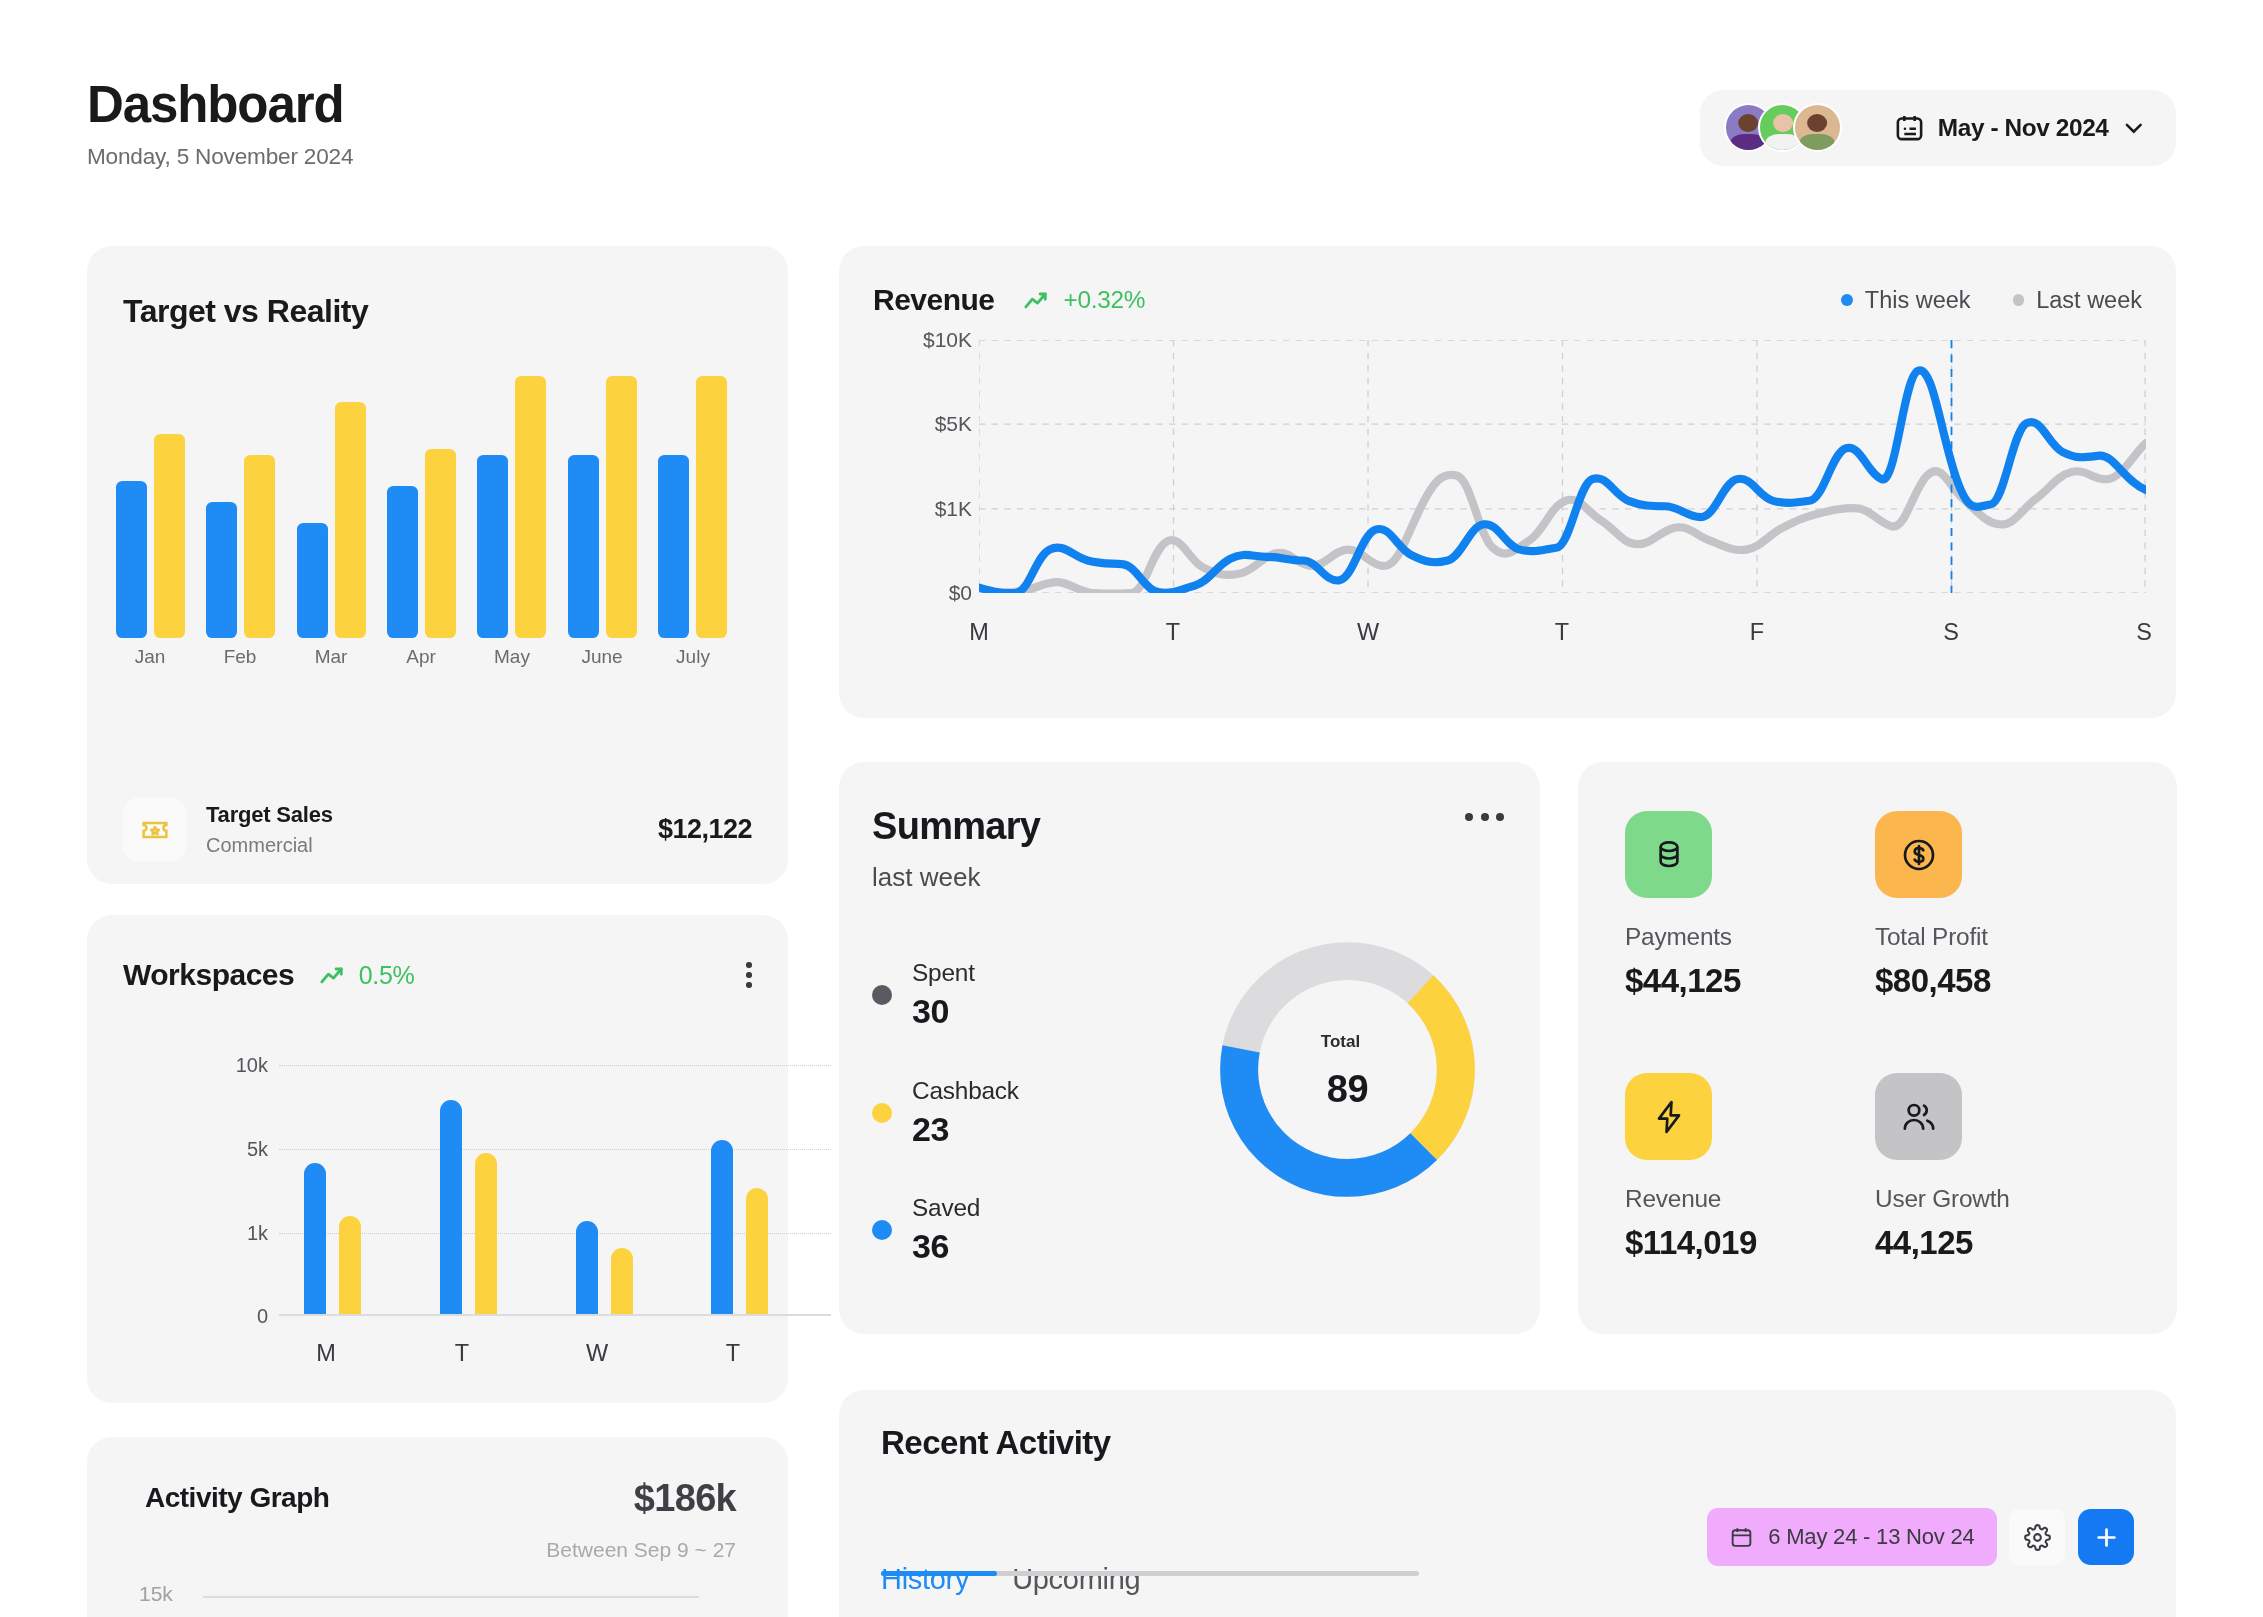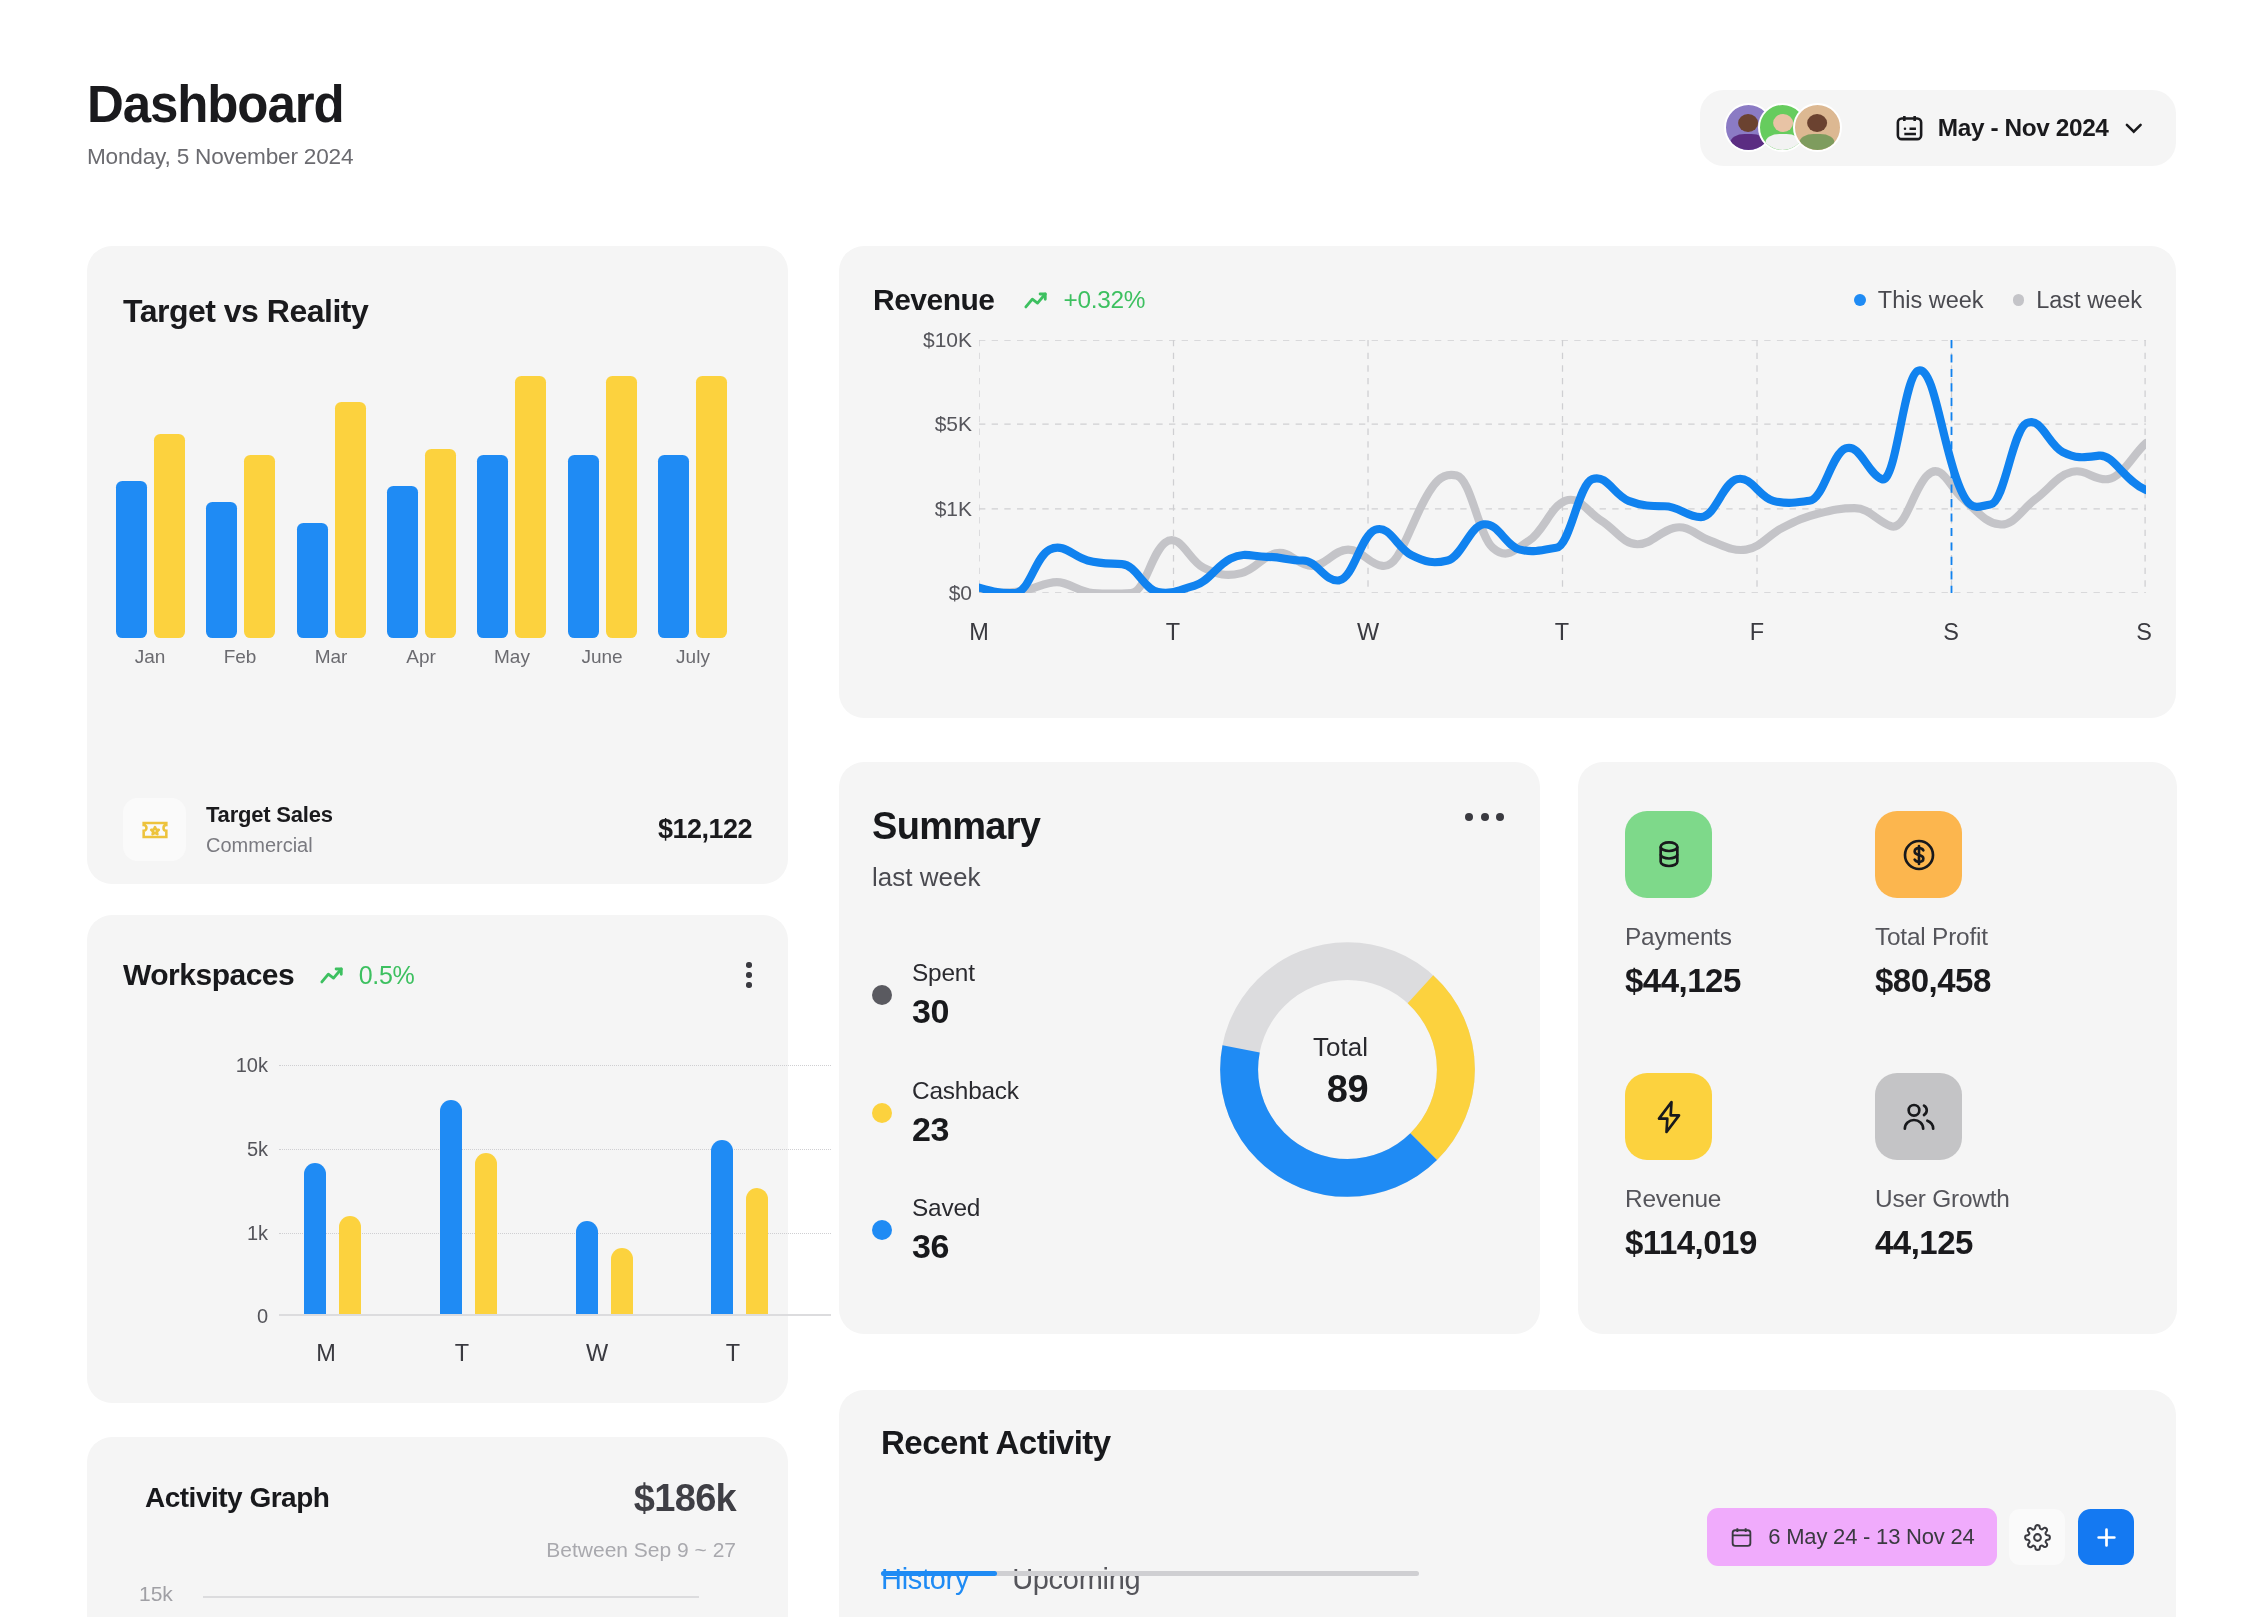--- a/index.html
+++ b/index.html
@@ -63,21 +63,21 @@
   .legend-name { font-size: 22px; font-weight: 700; color: #1a1a1d; letter-spacing: -0.2px; }
   .legend-sub { font-size: 20px; color: #7a7a80; margin-top: 6.3px; }
   .legend-value { margin-left: auto; font-size: 27px; font-weight: 700; letter-spacing: -0.5px; color: #1a1a1d; }
 
   
   #card-revenue { left: 839px; top: 246px; width: 1337px; height: 472px; }
   .rev-head { position: absolute; left: 34px; top: 33px; right: 34px; height: 42px; display: flex; align-items: center; }
   .rev-title { font-size: 30px; font-weight: 800; letter-spacing: -0.5px; }
   .rev-delta { display: flex; align-items: center; gap: 11px; margin-left: 27px; }
   .rev-delta-txt { font-size: 24.4px; color: #3dc060; font-weight: 500; letter-spacing: -0.3px; }
-  .rev-legend { margin-left: auto; display: flex; align-items: center; gap: 29px; }
+  .rev-legend { margin-left: auto; display: flex; align-items: center; gap: 42px; }
   .rl-item { display: flex; align-items: center; gap: 11.8px; font-size: 23.5px; color: #4a4a50; }
   .rl-dot { width: 11.8px; height: 11.8px; border-radius: 50%; }
   .rev-plot { position: absolute; left: 140px; top: 94px; width: 1167px; height: 253px; }
   .rev-ylabels { position: absolute; left: 33px; top: 94px; width: 100px; height: 253px; }
   .rev-ylabels span { position: absolute; right: 0; font-size: 21px; color: #55555b; transform: translateY(-50%); }
   .rev-xlabels { position: absolute; left: 140px; top: 373px; width: 1167px; height: 31px; }
   .rev-xlabels span { position: absolute; font-size: 23.5px; color: #3a3a40; transform: translateX(-50%); }
 
   
   #card-ws { left: 87px; top: 915px; width: 701px; height: 488px; }
@@ -112,21 +112,21 @@
   .sm-title { position: absolute; left: 33px; top: 43px; font-size: 38px; font-weight: 800; letter-spacing: -0.7px; }
   .sm-sub { position: absolute; left: 33px; top: 100px; font-size: 26px; color: #4a4a50; }
   .sm-dots { position: absolute; right: 36px; top: 51px; display: flex; gap: 7.2px; }
   .sm-dots i { width: 8.1px; height: 8.1px; border-radius: 50%; background: #3a3a40; }
   .sm-item { position: absolute; left: 33px; display: flex; align-items: center; }
   .sm-dot { width: 20px; height: 20px; border-radius: 50%; flex: none; }
   .sm-txt { margin-left: 20px; }
   .sm-label { font-size: 24.4px; color: #2a2a2f; letter-spacing: -0.2px; }
   .sm-val { font-size: 34px; font-weight: 800; margin-top: 5.4px; letter-spacing: -0.5px; }
   .sm-donut { position: absolute; left: 373px; top: 172px; width: 271px; height: 271px; }
-  .sm-total-label { position: absolute; left: 0; right: 14px; top: 98px; text-align: center; font-size: 26px; color: #2a2a2f; }
+  .sm-total-label { position: absolute; left: 0; right: 14px; top: 98px; text-align: center; font-size: 17px; color: #2a2a2f; font-weight: bold; }
   .sm-total-val { position: absolute; left: 0; right: 0; top: 134px; text-align: center; font-size: 38px; font-weight: 800; letter-spacing: -0.5px; }
 
   
   #card-stats { left: 1578px; top: 762px; width: 599px; height: 572px; }
   .stat { position: absolute; width: 226px; }
   .stat-icon { width: 87px; height: 87px; border-radius: 22px; display: flex; align-items: center; justify-content: center; }
   .stat-label { font-size: 24.4px; color: #55555b; margin-top: 25px; letter-spacing: -0.2px; }
   .stat-value { font-size: 33px; font-weight: 700; margin-top: 11px; letter-spacing: -0.5px; color: #1a1a1d; }
 
   

